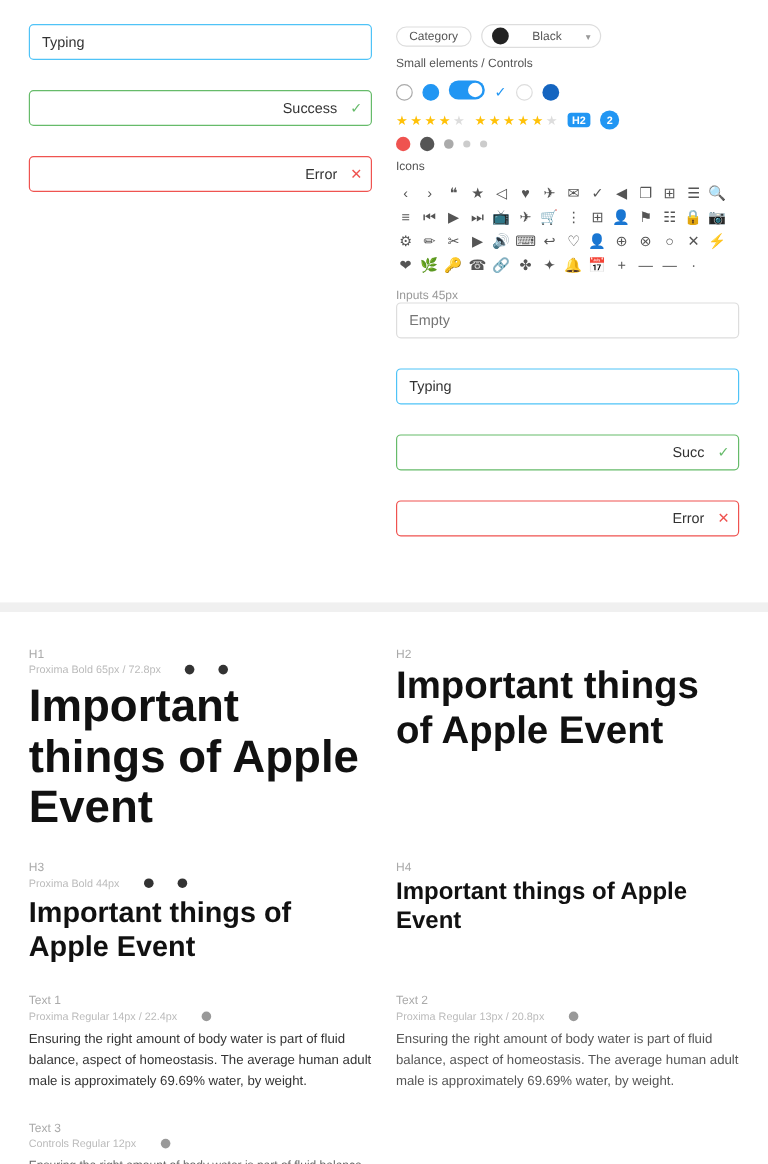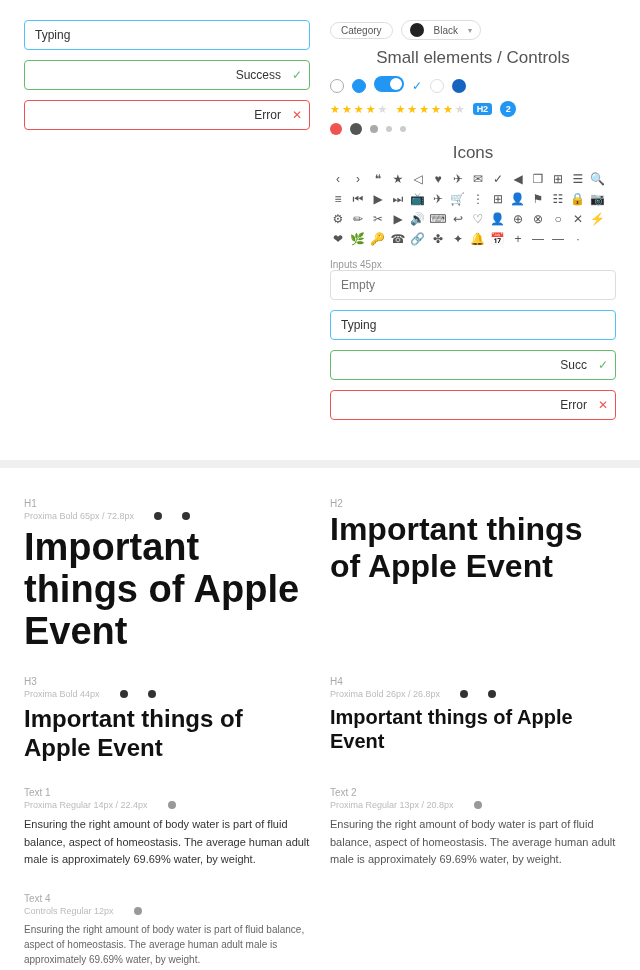--- a/index.html
+++ b/index.html
@@ -23,21 +23,21 @@
       gap: 20px;
       margin-bottom: 8px;
     }
     .inputs-left {
       flex: 1;
     }
     .inputs-right {
       flex: 1;
     }
     .input-group {
-      margin-bottom: 10px;
+      margin-bottom: 25px;
     }
     .input-label-small {
       font-size: 10px;
       color: #999;
       margin-bottom: 0;
     }
     .input-field {
       width: 100%;
       border: 1.5px solid #4fc3f7;
       border-radius: 4px;
@@ -68,24 +68,23 @@
     .input-icon {
       position: absolute;
       right: 8px;
       top: 50%;
       transform: translateY(-50%);
       font-size: 12px;
     }
     .input-icon.check { color: #66bb6a; }
     .input-icon.cross { color: #ef5350; }
     .section-label {
-      font-size: 17px;
+      font-size: 10px;
       color: #555;
       margin-bottom: 8px;
-      text-align: center;
     }
     .controls-row {
       display: flex;
       align-items: center;
       gap: 8px;
       margin-bottom: 6px;
       flex-wrap: wrap;
     }
     .radio-circle {
       width: 14px; height: 14px;
@@ -263,21 +262,21 @@
     .cat-badge {
       border: 1px solid #ddd;
       border-radius: 12px;
       padding: 2px 10px;
       font-size: 10px;
       color: #555;
     }
     .user-badge {
       display: flex;
       align-items: center;
-      gap: 10px;
+      gap: 20px;
       border: 1px solid #ddd;
       border-radius: 12px;
       padding: 2px 8px;
     }
     .user-avatar {
       width: 14px; height: 14px;
       border-radius: 50%;
       background: #222;
     }
     .user-name { font-size: 10px; color: #555; }
@@ -486,25 +485,20 @@
         <div class="typo-meta">
           <span>Proxima Bold 44px</span>
           <span class="meta-dot dark"></span>
           <span class="meta-dot dark"></span>
         </div>
         <div class="h3-text">Important things of Apple Event</div>
       </div>
 
       <div class="typo-block">
         <div class="typo-tag">H4</div>
-        <div class="typo-meta">
-          <span>Proxima Bold 26px / 26.8px</span>
-          <span class="meta-dot dark"></span>
-          <span class="meta-dot dark"></span>
-        </div>
         <div class="h4-text">Important things of Apple Event</div>
       </div>
 
       <div class="typo-block">
         <div class="typo-tag">Text 1</div>
         <div class="typo-meta">
           <span>Proxima Regular 14px / 22.4px</span>
           <span class="meta-dot gray"></span>
         </div>
         <div class="body-text-1">Ensuring the right amount of body water is part of fluid balance, aspect of homeostasis. The average human adult male is approximately 69.69% water, by weight.</div>
@@ -513,21 +507,21 @@
       <div class="typo-block">
         <div class="typo-tag">Text 2</div>
         <div class="typo-meta">
           <span>Proxima Regular 13px / 20.8px</span>
           <span class="meta-dot gray"></span>
         </div>
         <div class="body-text-2">Ensuring the right amount of body water is part of fluid balance, aspect of homeostasis. The average human adult male is approximately 69.69% water, by weight.</div>
       </div>
 
       <div class="typo-block">
-        <div class="typo-tag">Text 4</div>
+        <div class="typo-tag">Text 3</div>
         <div class="typo-meta">
           <span>Controls Regular 12px</span>
           <span class="meta-dot gray"></span>
         </div>
         <div class="body-text-3">Ensuring the right amount of body water is part of fluid balance, aspect of homeostasis. The average human adult male is approximately 69.69% water, by weight.</div>
       </div>
 
       <div class="typo-block"></div>
 
     </div>

